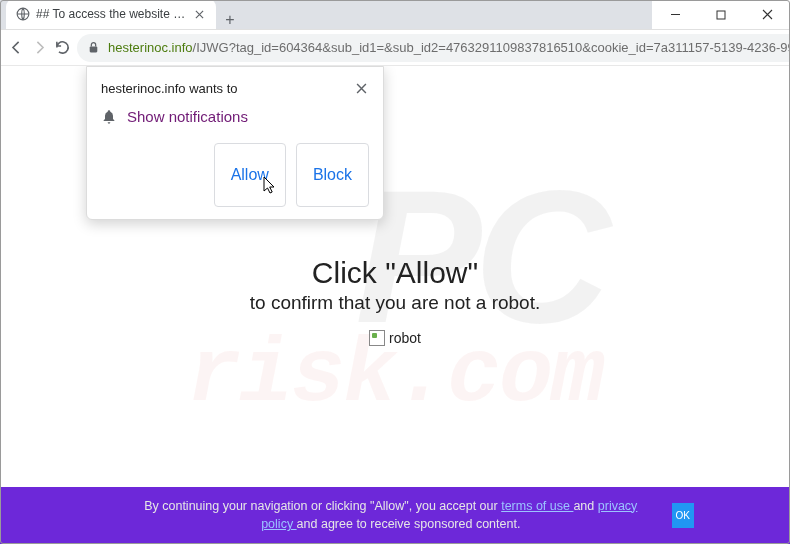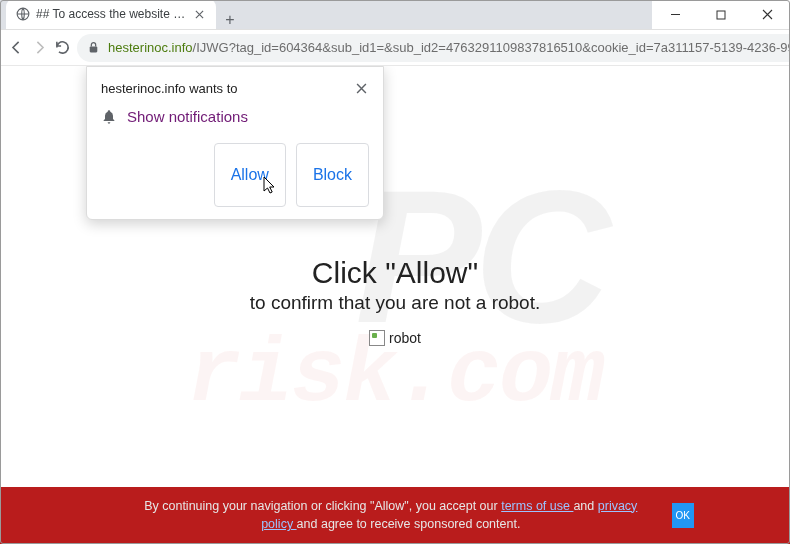--- a/index.html
+++ b/index.html
@@ -43,21 +43,21 @@
 
     
     .page-center { position:absolute; left:0; right:0; top:190px; text-align:center; color:#222;}
     .headline { font-size:30px; font-weight:400;}
     .subline { font-size:19px; margin-top:2px;}
     .broken-img { display:inline-flex; align-items:center; gap:4px; margin-top:16px; font-size:14px; color:#222;}
     .broken-img .bi-icon { width:16px; height:16px; border:1px solid #888; position:relative;}
     .broken-img .bi-icon::after { content:""; position:absolute; left:2px; top:2px; width:5px; height:5px; background:#6ab04c; border-radius:1px;}
 
     
-    .footer { position:absolute; left:0; right:0; bottom:0; background:#b91c1c; color:#e6e6e6; font-size:12.5px; padding:10px 96px 10px 130px; display:flex; align-items:center; gap:20px;}
+    .footer { position:absolute; left:0; right:0; bottom:0; background:#6d28d9; color:#e6e6e6; font-size:12.5px; padding:10px 96px 10px 130px; display:flex; align-items:center; gap:20px;}
     .footer .ft-text { flex:1; text-align:center; line-height:1.5;}
     .footer a { color:#9cc3ff; text-decoration:underline; cursor:pointer;}
     .footer .ok { background:#2196f3; color:#fff; border:none; padding:7px 4px; font-size:10px; cursor:pointer;}
 
     
     .fake-cursor { position:absolute; left:263px; top:110px; pointer-events:none;}
     
     
     .outer { position:absolute; inset:0; border:1px solid #9a9a9a; pointer-events:none; border-radius:3px;}
 

